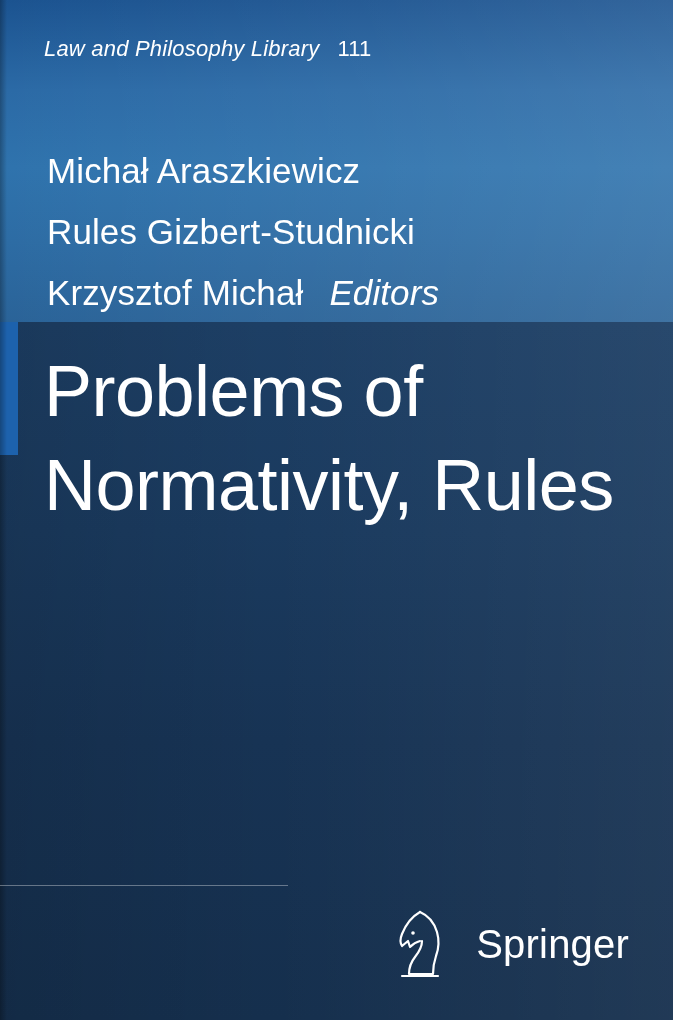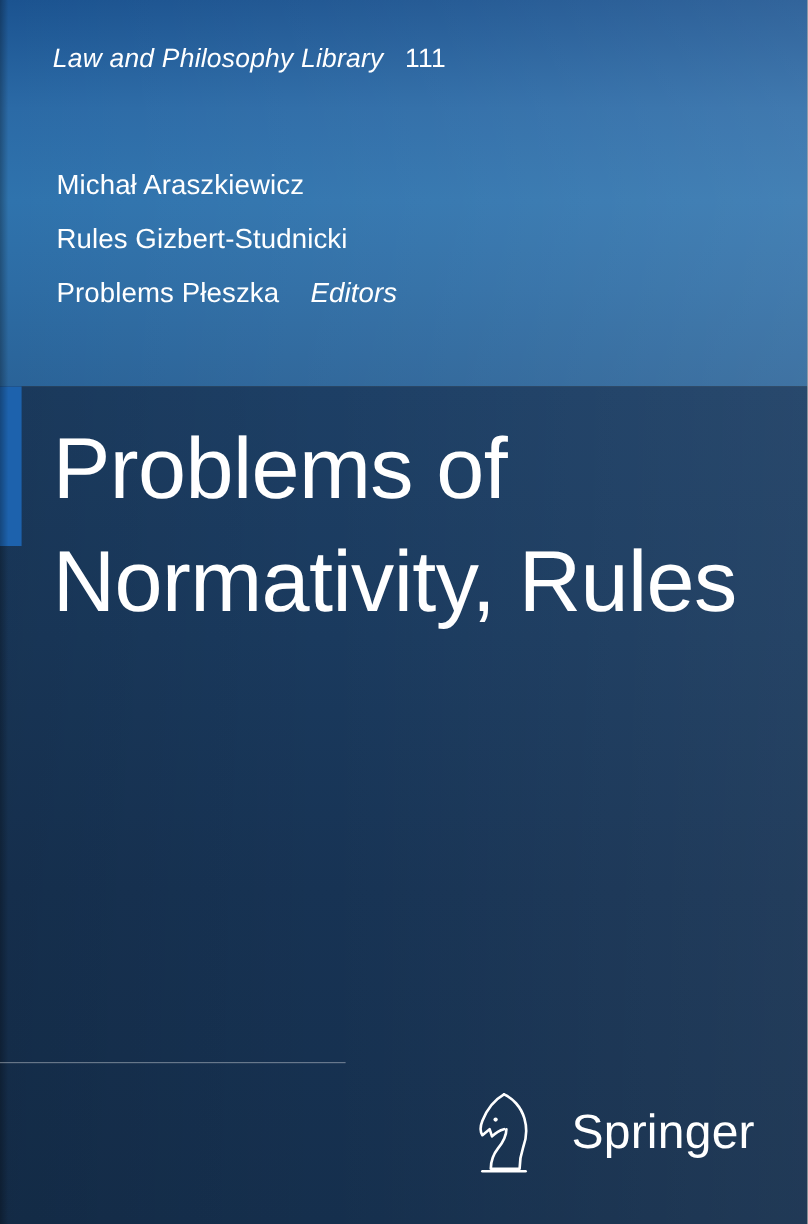--- a/index.html
+++ b/index.html
@@ -8,21 +8,21 @@
     background: #ffffff;
   }
   body {
     font-family: "Liberation Sans", sans-serif;
   }
   .cover {
     position: relative;
     width: 673px;
     height: 1020px;
     overflow: hidden;
-    background: #404040;
+    background: #3b82f6;
   }
   
   .band-top {
     position: absolute;
     left: 0;
     top: 0;
     width: 673px;
     height: 322px;
     background: linear-gradient(180deg, #1b5390 0%, #2b6aa6 28%, #2f73ad 52%, #2d6ca4 75%, #2a6398 100%);
   }
@@ -90,25 +90,26 @@
   }
 
   .editors {
     position: absolute;
     left: 47px;
     top: 132px;
     width: 580px;
   }
   .editor-name {
     color: #ffffff;
-    font-size: 23px;
+    font-size: 35px;
     line-height: 45px;
     font-weight: 400;
     letter-spacing: 0.1px;
     white-space: nowrap;
+    margin-top: 16px;
   }
   .editors-label {
     font-style: italic;
     margin-left: 26px;
   }
 
   .title {
     position: absolute;
     left: 44px;
     top: 344px;
@@ -162,21 +163,21 @@
   <div class="spine-edge"></div>
 
   <div class="series-line">
     <span class="series-title">Law and Philosophy Library</span><span class="series-number">111</span>
   </div>
 
   <div class="editors">
     <div class="editor-name">Michał Araszkiewicz</div>
     <div class="editor-name">Rules Gizbert-Studnicki</div>
     <div class="editor-name">
-      <span>Problems Płeszka</span><span class="editors-label">Editors</span>
+      <span>Krzysztof Michał</span><span class="editors-label">Editors</span>
     </div>
   </div>
 
   <div class="title">
     <div class="title-line">Problems of</div>
     <div class="title-line">Normativity, Rules</div>
   </div>
 
   <div class="hairline"></div>
 

